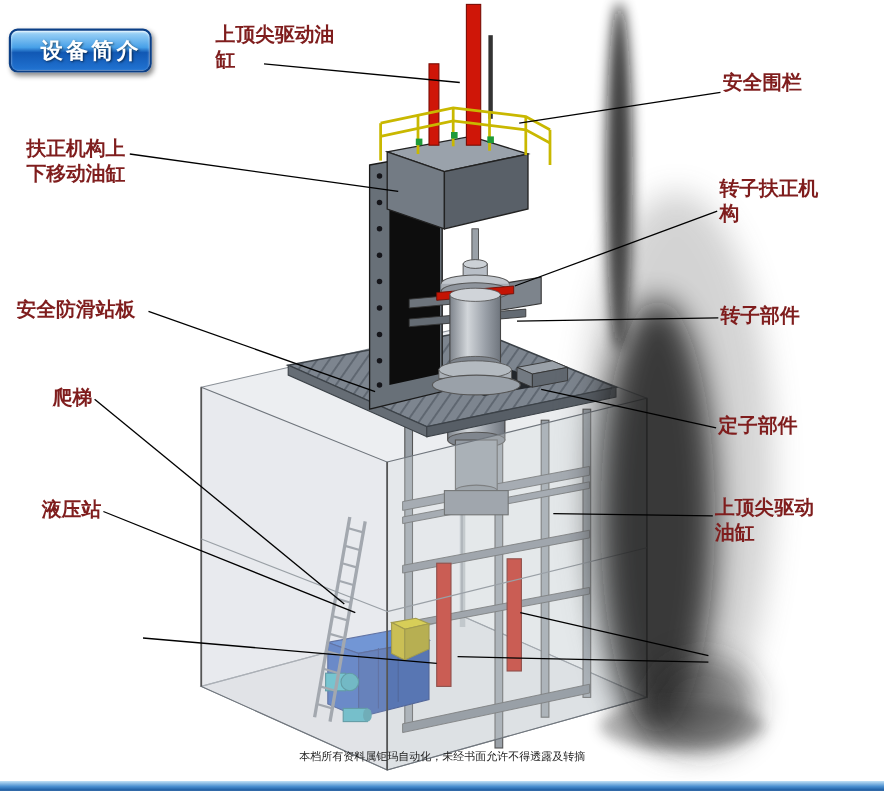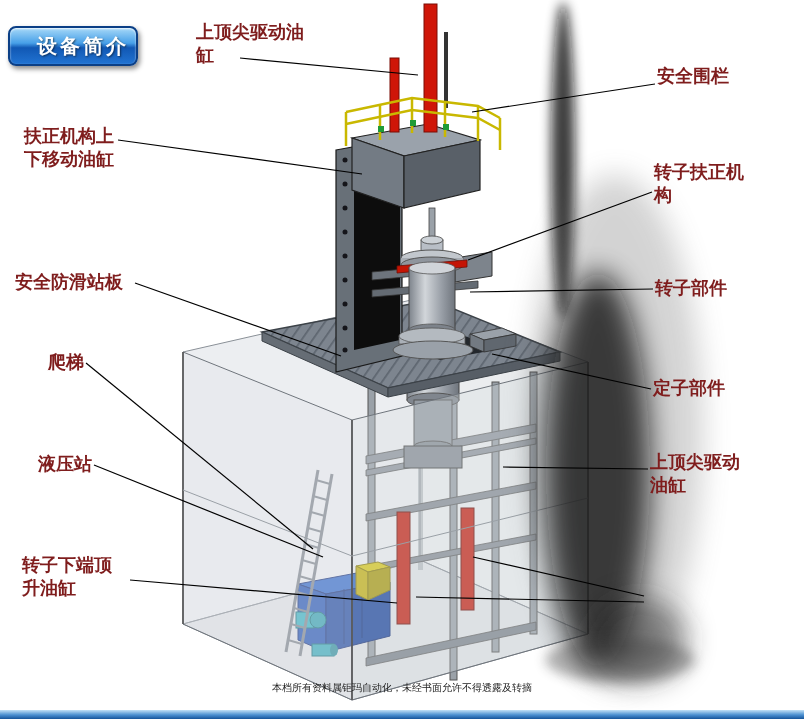--- a/index.html
+++ b/index.html
@@ -247,18 +247,17 @@
   <div class="lbl lbl-1">上顶尖驱动油缸</div>
   <div class="lbl lbl-2">安全围栏</div>
   <div class="lbl lbl-3">扶正机构上下移动油缸</div>
   <div class="lbl lbl-4">转子扶正机构</div>
   <div class="lbl lbl-5">安全防滑站板</div>
   <div class="lbl lbl-6">转子部件</div>
   <div class="lbl lbl-7">爬梯</div>
   <div class="lbl lbl-8">定子部件</div>
   <div class="lbl lbl-9">液压站</div>
   <div class="lbl lbl-10">上顶尖驱动油缸</div>
-  <div class="lbl lbl-11">转子下端顶升油缸</div>
 
   <div class="footer">本档所有资料属钜玛自动化，未经书面允许不得透露及转摘</div>
 
   <div class="bottom-bar"></div>
 </div>
 
 </body></html>

